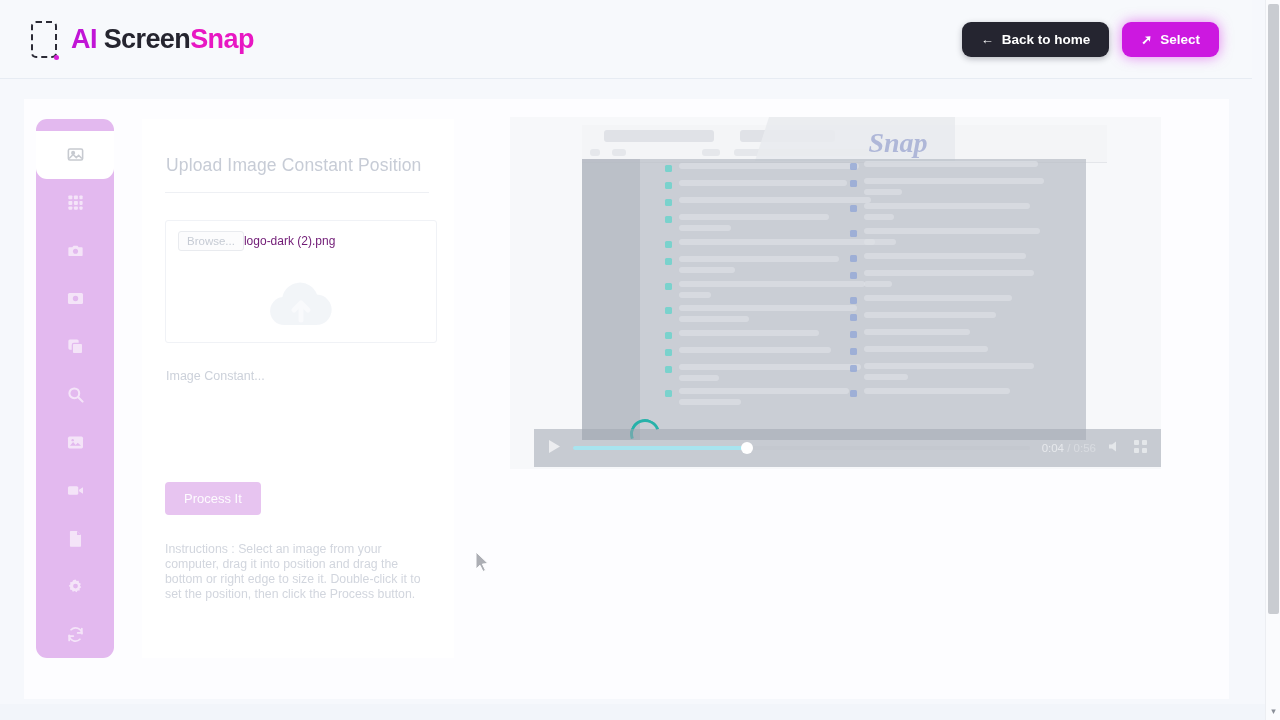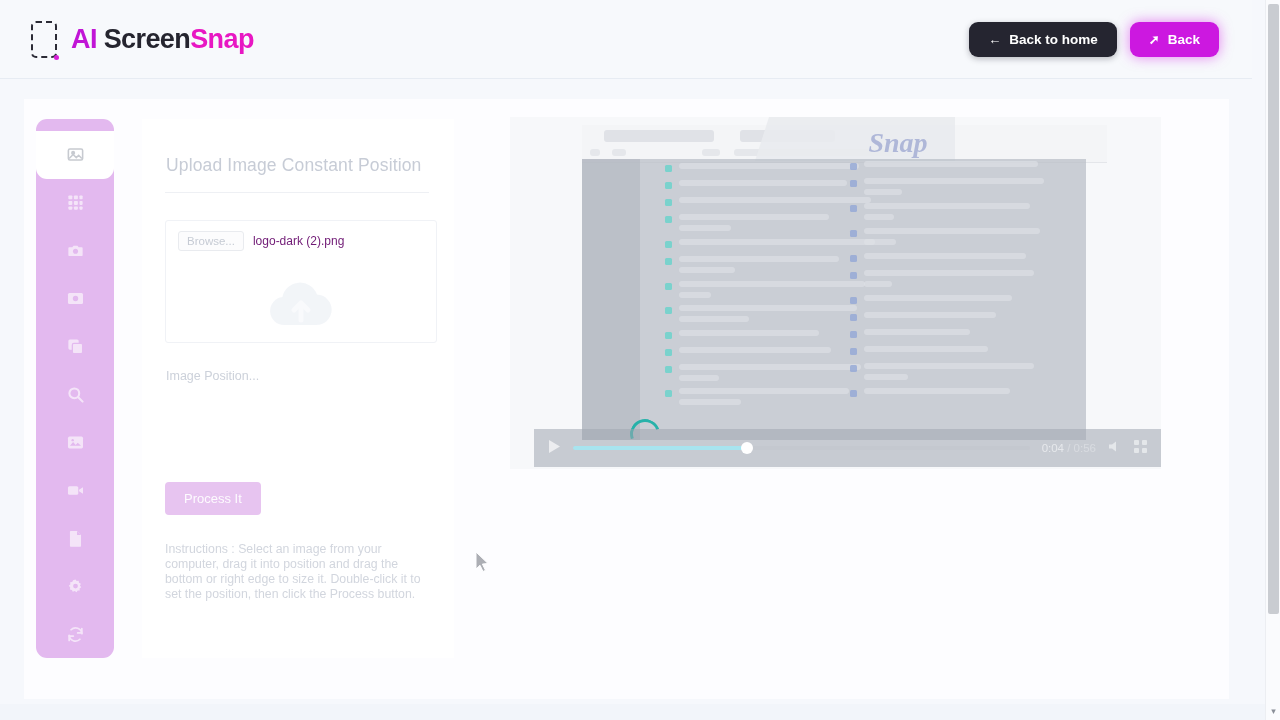--- a/index.html
+++ b/index.html
@@ -83,21 +83,21 @@
   }
   .panel-rule {
     position: absolute; left: 23px; top: 73px; width: 264px; height: 1px;
     background: #eef0f4;
   }
   .dropzone {
     position: absolute; left: 23px; top: 101px; width: 272px; height: 123px;
     border: 1px solid #f0f2f6; border-radius: 3px; background: #fff;
   }
   .browse-row {
-    position: absolute; left: 12px; top: 10px; display: flex; align-items: center; gap: 9px;
+    position: absolute; left: 12px; top: 10px; display: flex; align-items: center; 
   }
   .browse-btn {
     border: 1px solid #e9ebef; background: #fcfcfd; border-radius: 3px;
     font-size: 11.5px; color: #c6cbd4; padding: 3px 8px; cursor: pointer;
     font-family: "Liberation Sans", sans-serif;
   }
   .file-name { font-size: 12px; color: #701a75; }
   .cloud { position: absolute; left: 50%; top: 58px; transform: translateX(-50%); opacity: .45; }
 
   .status-text {
@@ -226,21 +226,21 @@
       <div class="logo-mark"></div>
       <div class="logo-text"><span class="logo-ai">AI </span><span class="logo-screen">Screen</span><span class="logo-snap">Snap</span></div>
     </div>
     <div class="header-actions">
       <button class="btn btn-home">
         <span class="gl">←</span>
         <span>Back to home</span>
       </button>
       <button class="btn btn-share">
         <span class="gl">➚</span>
-        <span>Back</span>
+        <span>Select</span>
       </button>
     </div>
   </div>
 
   <div class="content">
 
     <div class="sidebar">
       <div class="side-item active">
         <span class="ico">
           <svg width="19" height="19" viewBox="0 0 24 24" fill="none" stroke="#9aa0ab" stroke-width="2">
@@ -351,21 +351,21 @@
         </div>
         <span class="cloud">
           <svg width="76" height="52" viewBox="0 0 76 52" fill="#e4e9f1">
             <path d="M21 46a14 14 0 01-1.6-27.9A18 18 0 0154 15.5 12.5 12.5 0 0152.8 46z"></path>
             <path d="M38 41V25" stroke="#f2f5f9" stroke-width="5" stroke-linecap="round"></path>
             <path d="M31 31l7-7 7 7" stroke="#f2f5f9" stroke-width="5" fill="none" stroke-linecap="round" stroke-linejoin="round"></path>
           </svg>
         </span>
       </div>
 
-      <div class="status-text">Image Position...</div>
+      <div class="status-text">Image Constant...</div>
 
 
       <button class="process-btn">Process It</button>
 
       <div class="instructions">Instructions : Select an image from your computer, drag it into position and drag the bottom or right edge to size it. Double-click it to set the position, then click the Process button.</div>
 
       <span class="cursor-arrow">
         <svg width="15" height="21" viewBox="0 0 15 21">
           <path d="M1 1l12 11.5-5.6.6 3.1 6.2-2.5 1.2-3-6.2L1 18z" fill="#6b6f78" stroke="#ffffff" stroke-width="1"></path>
         </svg>

